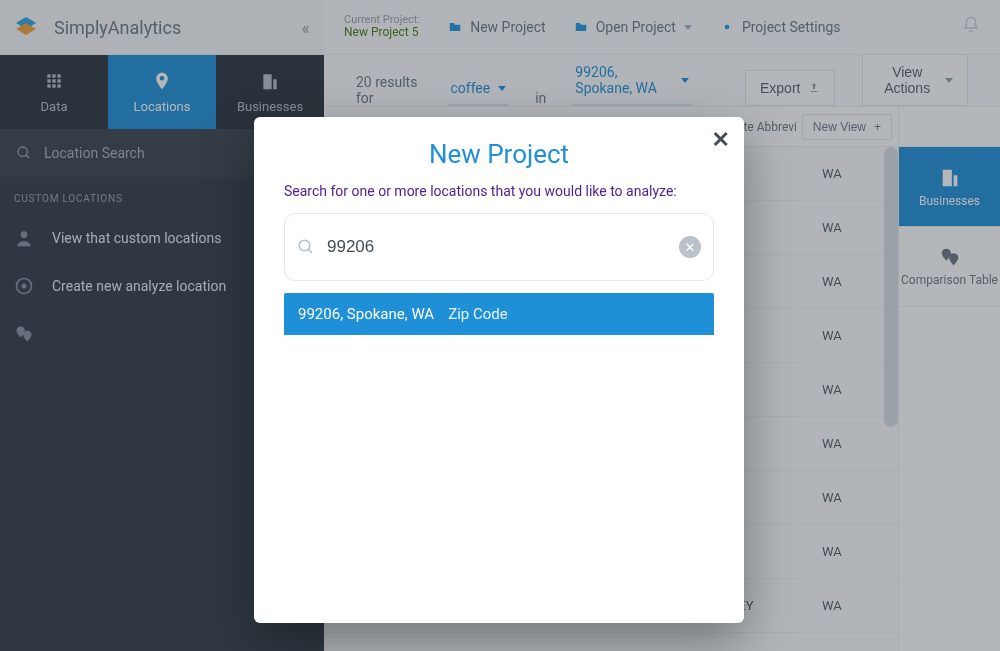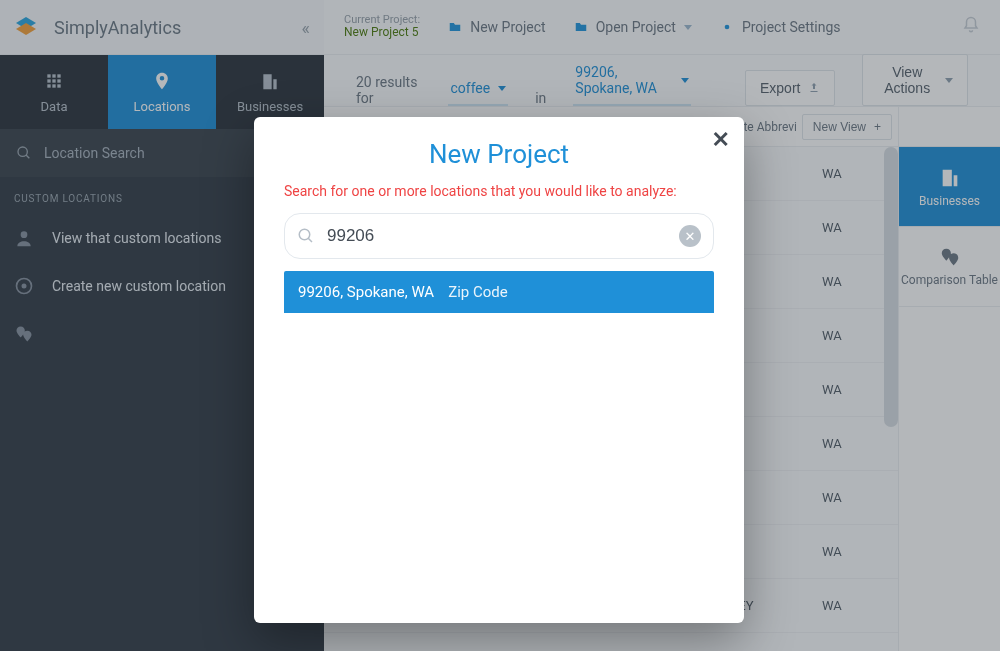--- a/index.html
+++ b/index.html
@@ -63,22 +63,22 @@
   .rail-item svg { fill: currentColor; }
 
   
   .fake-scroll { position: absolute; right: 0; top: 40px; width: 14px; height: 280px; background: #d7dde3; border-radius: 7px; }
 
   
   .overlay { position: absolute; inset: 0; background: rgba(40,48,58,.35); }
   .modal { position: absolute; left: 254px; top: 117px; width: 490px; height: 506px; background: #fff; border-radius: 6px; box-shadow: 0 18px 50px rgba(0,0,0,.35); display: flex; flex-direction: column; }
   .modal-close { position: absolute; top: 10px; right: 14px; font-size: 22px; color: #444c55; cursor: pointer; font-weight: bold; }
   .modal-title { text-align: center; font-size: 26px; color: #1f90d8; padding: 22px 0 14px; font-weight: 400; }
-  .modal-sub { padding: 0 30px 14px; font-size: 14px; color: #ef4444; }
-  .modal-search { margin: 0 30px; height: 46px; border: 1px solid #e3e8ed; border-radius: 16px; display: flex; align-items: center; padding: 0 12px; gap: 12px; }
+  .modal-sub { padding: 0 30px 14px; font-size: 14px; color: #4c1d95; }
+  .modal-search { margin: 0 30px; height: 68px; border: 1px solid #e3e8ed; border-radius: 11px; display: flex; align-items: center; padding: 0 12px; gap: 12px; }
   .modal-search input { flex: 1; border: none; outline: none; font-size: 17px; color: #444c55; background: transparent; }
   .clear-btn { width: 22px; height: 22px; border-radius: 50%; background: #b9c1c9; color: #fff; display: flex; align-items: center; justify-content: center; font-size: 13px; cursor: pointer; }
   .suggest { margin: 12px 30px 0; border-radius: 2px; overflow: hidden; flex: 1; }
   .suggest-row { background: #1f90d8; color: #fff; padding: 12px 14px; font-size: 15px; display: flex; gap: 14px; cursor: pointer; }
   .suggest-type { opacity: .9; }
 
   .dim { pointer-events: none; }
 </style>
 </head>
 <body>
@@ -141,21 +141,21 @@
           <circle cx="12" cy="8" r="4"></circle>
           <path d="M4 22c0-4 4-6 8-6s8 2 8 6"></path>
         </svg>
       <span>View that custom locations</span>
     </div>
     <div class="sb-item">
       <svg width="20" height="20" viewBox="0 0 24 24">
           <circle cx="12" cy="12" r="9" fill="none" stroke="#8892a0" stroke-width="2"></circle>
           <circle cx="12" cy="12" r="3"></circle>
         </svg>
-      <span>Create new custom location</span>
+      <span>Create new analyze location</span>
     </div>
     <div class="sb-item">
       <svg width="20" height="20" viewBox="0 0 24 24">
           <path d="M8 3C5 3 3 5 3 8c0 3 5 8 5 8s5-5 5-8c0-3-2-5-5-5zm8 5c-3 0-5 2-5 5 0 3 5 8 5 8s5-5 5-8c0-3-2-5-5-5z"></path>
         </svg>
     </div>
   </aside>
 
   <main class="main dim">
     <div class="topbar1">

